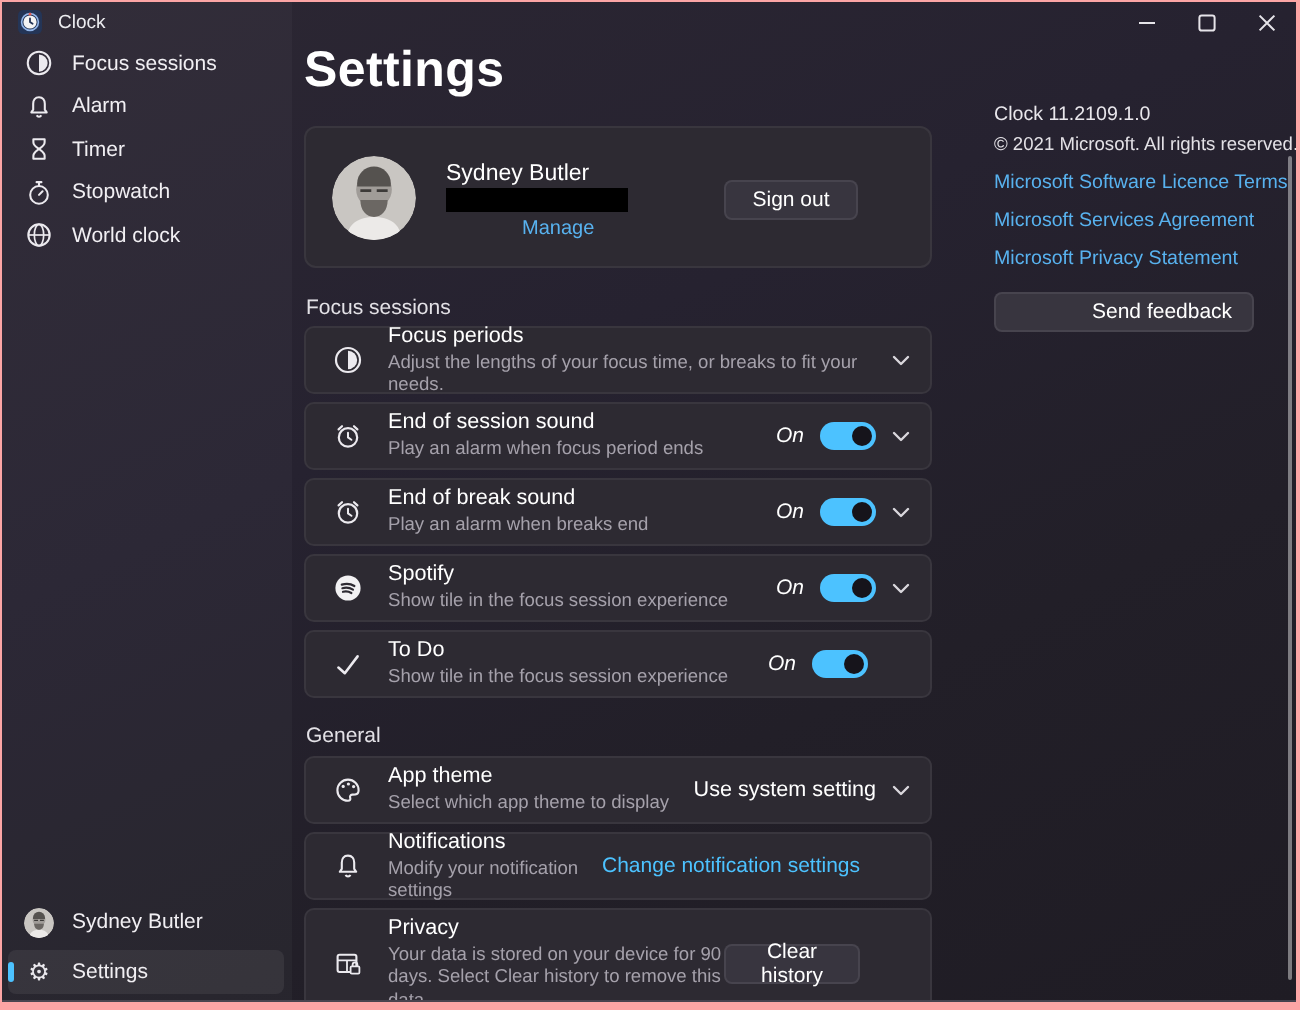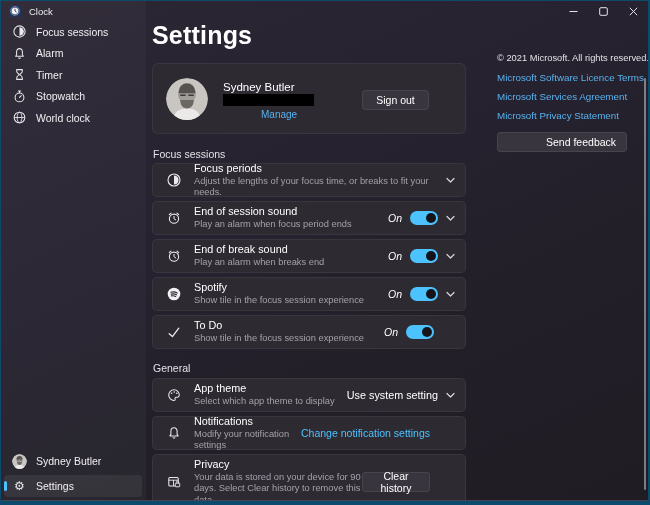--- a/index.html
+++ b/index.html
@@ -1,18 +1,18 @@
 <!DOCTYPE html>
 <html><head>
 <meta charset="utf-8">
 <style>
   * { margin:0; padding:0; box-sizing:border-box; }
   html,body { width:650px; height:505px; }
   body { background:#020204; font-family:"Liberation Sans","DejaVu Sans",sans-serif; overflow:hidden; }
-  .screen { position:relative; width:650px; height:505px; background:#0c4a6e; }
+  .screen { position:relative; width:650px; height:505px; background:#fca5a5; }
   .window {
     position:absolute; left:1px; top:1px; width:647px; height:500px;
     background:linear-gradient(155deg,#2c2733 0%, #262230 38%, #221f28 68%, #1f1c24 100%);
     border-bottom:1px solid rgba(255,255,255,0.14);
     overflow:hidden;
   }
 
   
   .titlebar { position:absolute; top:0; left:0; right:0; height:20px; }
   .app-ico { position:absolute; left:8px; top:4px; width:12px; height:12px; }
@@ -382,20 +382,21 @@
     <div class="card-text">
       <div class="card-title">Privacy</div>
       <div class="card-sub">Your data is stored on your device for 90 days. Select Clear history to remove this data.</div>
     </div>
     <div class="card-right">
       <button class="btn clear-btn">Clear history</button>
     </div>
   </div>
 
   <div class="about">
+    <div class="version">Clock 11.2109.1.0</div>
     <div class="copyright">© 2021 Microsoft. All rights reserved.</div>
     <span class="ms-link">Microsoft Software Licence Terms</span>
     <span class="ms-link">Microsoft Services Agreement</span>
     <span class="ms-link">Microsoft Privacy Statement</span>
     <button class="btn feedback-btn">Send feedback</button>
   </div>
 
   <div class="scrollbar"></div>
 
 </div>

